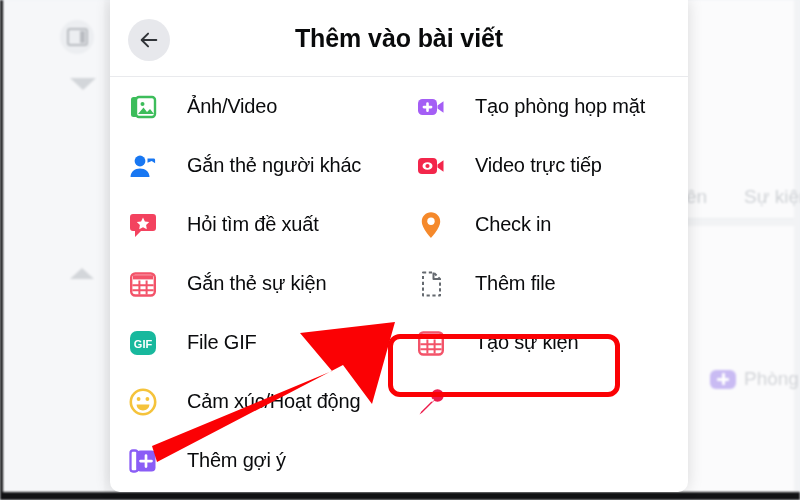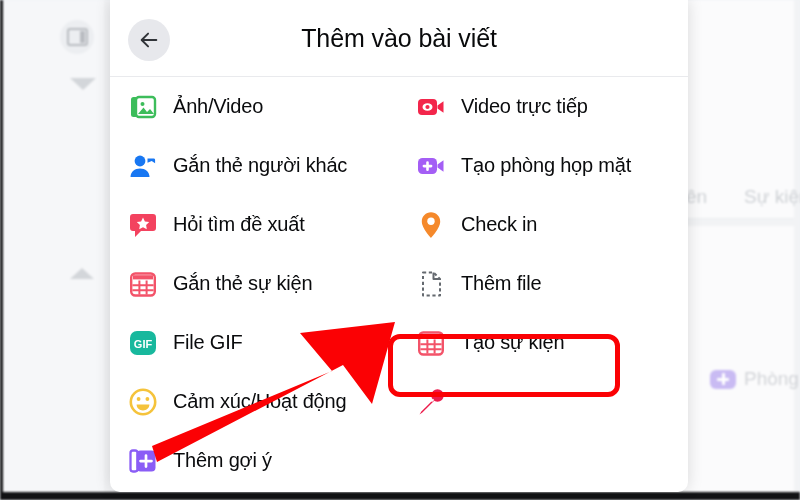--- a/index.html
+++ b/index.html
@@ -56,37 +56,37 @@
     position:absolute;left:110px;top:0;width:578px;height:492px;
     background:#ffffff;border-radius:0 0 10px 10px;
     box-shadow:0 0 16px rgba(0,0,0,.14);
     overflow:hidden;
   }
   #modal .hdr{
     height:76px;position:relative;border-bottom:1px solid #e9eaed;
     display:flex;align-items:center;justify-content:center;
   }
   #modal .hdr h1{
-    margin:0;font-size:25px;font-weight:normal;color:#090a0b;letter-spacing:-.1px;
+    margin:0;font-size:25px;font-weight:bold;color:#090a0b;letter-spacing:-.1px;
   }
   #back{
     position:absolute;left:18px;top:19px;width:42px;height:42px;border-radius:50%;
     background:#e7e8ec;border:none;padding:0;cursor:pointer;
     display:flex;align-items:center;justify-content:center;
   }
   #back svg{display:block;}
 
   .grid{
     position:relative;padding:0;height:415px;
   }
   .col{position:absolute;top:0;width:278px;}
   .col.left{left:10px;}
   .col.right{left:298px;}
   .item{
-    display:flex;align-items:center;gap:15px;height:59px;padding:0 8px;
+    display:flex;align-items:center;gap:29px;height:59px;padding:0 8px;
     cursor:pointer;border-radius:8px;
   }
   .item .lbl{
     font-size:20px;color:#0a0b0d;white-space:nowrap;letter-spacing:-.2px;
   }
   .ico{width:30px;height:30px;flex:0 0 30px;position:relative;display:block;}
   .ico svg{display:block;width:30px;height:30px;}
 
   
   #highlight-box{
@@ -213,43 +213,43 @@
         </span>
         <span class="lbl">Thêm gợi ý</span>
       </div>
     </div>
 
     <div class="col right">
 
       <div class="item">
         <span class="ico">
           <svg viewBox="0 0 30 30">
+              <rect x="2" y="7" width="19" height="16" rx="4.5" fill="#a45ef5"></rect>
+              <path d="M21.5 13.6l6-4.3v11.4l-6-4.3z" fill="#a45ef5"></path>
+              <path d="M11.5 11.5v7.2M7.9 15.1h7.2" stroke="#fff" stroke-width="2.6" stroke-linecap="round"></path>
+            </svg>
+        </span>
+        <span class="lbl">Tạo phòng họp mặt</span>
+      </div>
+
+      <div class="item">
+        <span class="ico">
+          <svg viewBox="0 0 30 30">
               <rect x="2" y="7" width="19" height="16" rx="4" fill="#f3264b"></rect>
               <path d="M21.5 13.6l6-4.3v11.4l-6-4.3z" fill="#f3264b"></path>
               <ellipse cx="11.5" cy="15" rx="5" ry="3.8" fill="#fff"></ellipse>
               <circle cx="11.5" cy="15" r="2.1" fill="#f3264b"></circle>
             </svg>
         </span>
         <span class="lbl">Video trực tiếp</span>
       </div>
 
       <div class="item">
         <span class="ico">
           <svg viewBox="0 0 30 30">
-              <rect x="2" y="7" width="19" height="16" rx="4.5" fill="#a45ef5"></rect>
-              <path d="M21.5 13.6l6-4.3v11.4l-6-4.3z" fill="#a45ef5"></path>
-              <path d="M11.5 11.5v7.2M7.9 15.1h7.2" stroke="#fff" stroke-width="2.6" stroke-linecap="round"></path>
-            </svg>
-        </span>
-        <span class="lbl">Tạo phòng họp mặt</span>
-      </div>
-
-      <div class="item">
-        <span class="ico">
-          <svg viewBox="0 0 30 30">
               <path d="M15 2.2c-5.1 0-9.2 4.1-9.2 9.2 0 6.7 9.2 16.4 9.2 16.4s9.2-9.7 9.2-16.4c0-5.1-4.1-9.2-9.2-9.2z" fill="#f5892b"></path>
               <circle cx="15" cy="11.2" r="3.7" fill="#fff"></circle>
             </svg>
         </span>
         <span class="lbl">Check in</span>
       </div>
 
 
       <div class="item">
         <span class="ico">

